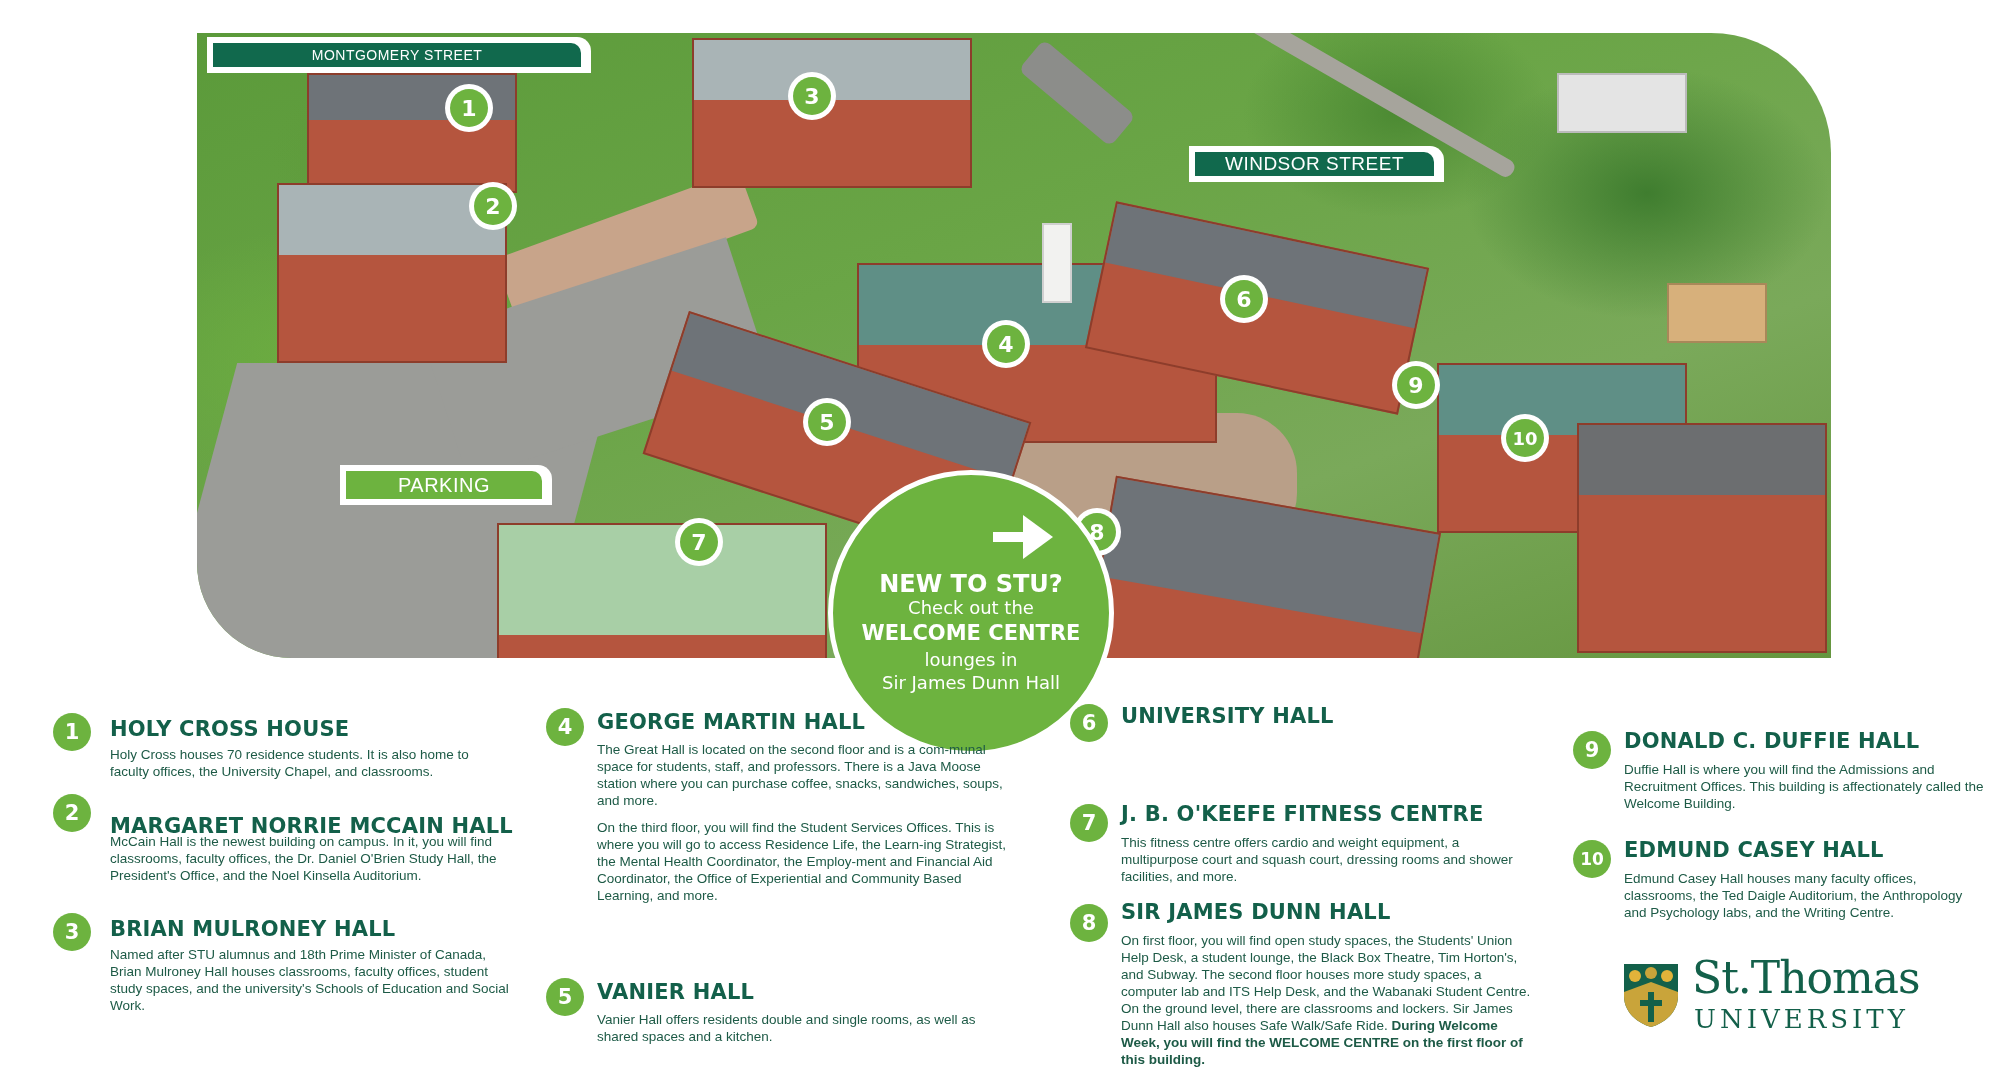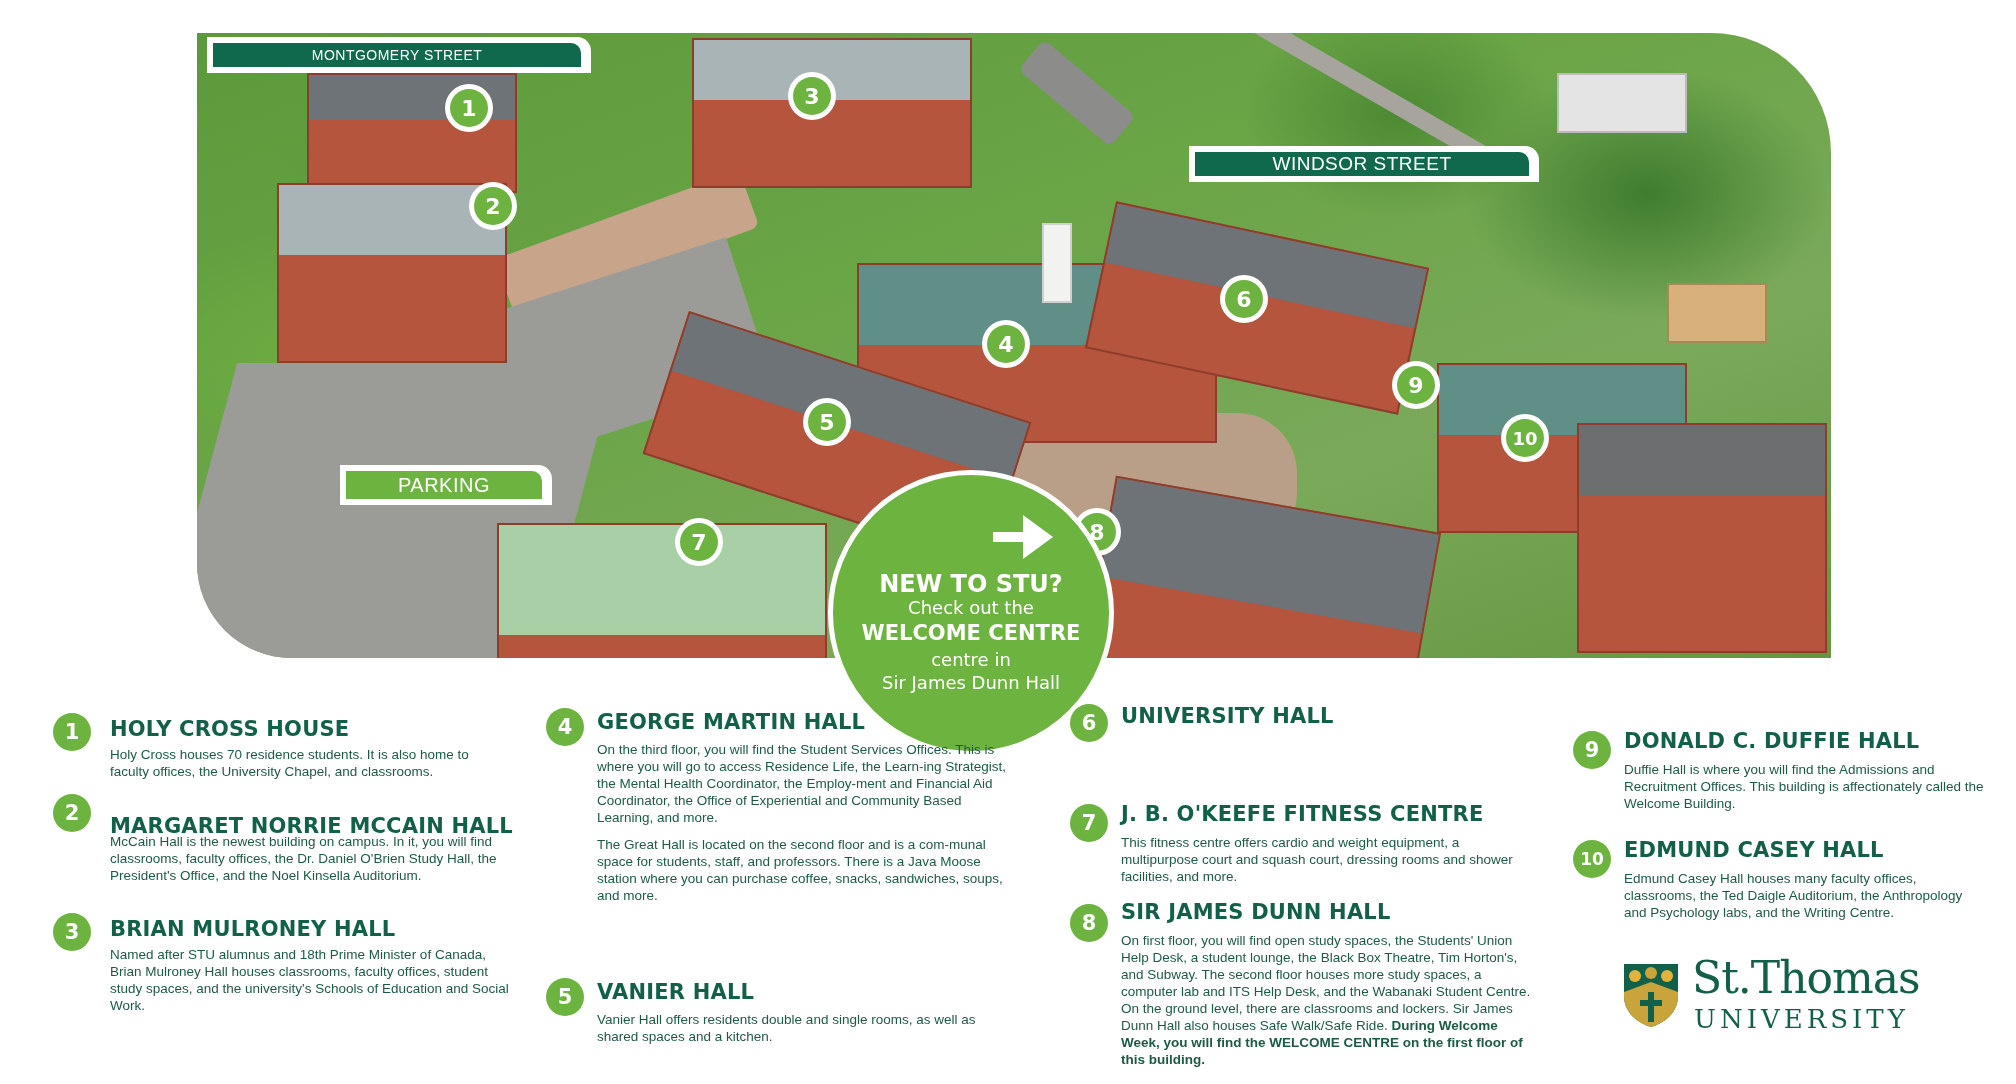--- a/index.html
+++ b/index.html
@@ -132,21 +132,21 @@
   <div class="bldg" style="left:1380px;top:390px;width:250px;height:230px;">
       <div class="roof" style="height:70px;background:#6c6e70;"></div>
     </div>
   <div class="bldg" style="left:1360px;top:40px;width:130px;height:60px;background:#e4e4e4;border-color:#bbb;"></div>
   <div class="bldg" style="left:1470px;top:250px;width:100px;height:60px;background:#d7b07b;border-color:#a88859;"></div>
 
   <div class="street-tab" style="left:10px;top:4px;">
     <span class="street-label" style="width:368px;height:24px;font-size:14px;line-height:24px;">MONTGOMERY STREET</span>
   </div>
   <div class="street-tab" style="left:992px;top:113px;">
-    <span class="street-label" style="width:334px;height:24px;font-size:19px;line-height:24px;">WINDSOR STREET</span>
+    <span class="street-label" style="width:239px;height:24px;font-size:19px;line-height:24px;">WINDSOR STREET</span>
   </div>
   <div class="street-tab" style="left:143px;top:432px;">
     <span class="street-label light" style="width:196px;height:28px;font-size:20px;line-height:28px;">PARKING</span>
   </div>
 
   <div class="marker" style="left:272px;top:75px;">
       <span>1</span>
     </div>
   <div class="marker" style="left:296px;top:173px;">
       <span>2</span>
@@ -178,21 +178,21 @@
 </div>
 
 <div class="welcome">
   <svg class="arrow" viewBox="0 0 60 44">
     <rect x="0" y="17" width="34" height="10" fill="#ffffff"></rect>
     <polygon points="30,0 60,22 30,44" fill="#ffffff"></polygon>
   </svg>
   <div class="line1">NEW TO STU?</div>
   <div class="line2">Check out the</div>
   <div class="line3">WELCOME CENTRE</div>
-  <div class="line4">centre in</div>
+  <div class="line4">lounges in</div>
   <div class="line5">Sir James Dunn Hall</div>
 </div>
 
 <div class="entry" style="left:53px;top:713px;width:460px;height:80px;">
   <div class="badge" style="left:0;top:0;">1</div>
   <h2 style="left:57px;top:4px;">HOLY CROSS HOUSE</h2>
   <div class="desc" style="left:57px;top:33px;width:390px;">
       <p>Holy Cross houses 70 residence students. It is also home to faculty offices, the University Chapel, and classrooms.</p>
     </div>
 </div>
@@ -208,22 +208,22 @@
   <h2 style="left:57px;top:4px;">BRIAN MULRONEY HALL</h2>
   <div class="desc" style="left:57px;top:33px;width:400px;">
       <p>Named after STU alumnus and 18th Prime Minister of Canada, Brian Mulroney Hall houses classrooms, faculty offices, student study spaces, and the university's Schools of Education and Social Work.</p>
     </div>
 </div>
 
 <div class="entry" style="left:546px;top:706px;width:480px;height:270px;">
   <div class="badge" style="left:0;top:2px;">4</div>
   <h2 style="left:51px;top:4px;">GEORGE MARTIN HALL</h2>
   <div class="desc" style="left:51px;top:35px;width:420px;">
+    <p>The Great Hall is located on the second floor and is a com-munal space for students, staff, and professors. There is a Java Moose station where you can purchase coffee, snacks, sandwiches, soups, and more.</p>
     <p>On the third floor, you will find the Student Services Offices. This is where you will go to access Residence Life, the Learn-ing Strategist, the Mental Health Coordinator, the Employ-ment and Financial Aid Coordinator, the Office of Experiential and Community Based Learning, and more.</p>
-    <p>The Great Hall is located on the second floor and is a com-munal space for students, staff, and professors. There is a Java Moose station where you can purchase coffee, snacks, sandwiches, soups, and more.</p>
   </div>
 </div>
 <div class="entry" style="left:546px;top:978px;width:480px;height:80px;">
   <div class="badge" style="left:0;top:0;">5</div>
   <h2 style="left:51px;top:2px;">VANIER HALL</h2>
   <div class="desc" style="left:51px;top:33px;width:400px;">
       <p>Vanier Hall offers residents double and single rooms, as well as shared spaces and a kitchen.</p>
     </div>
 </div>
 

